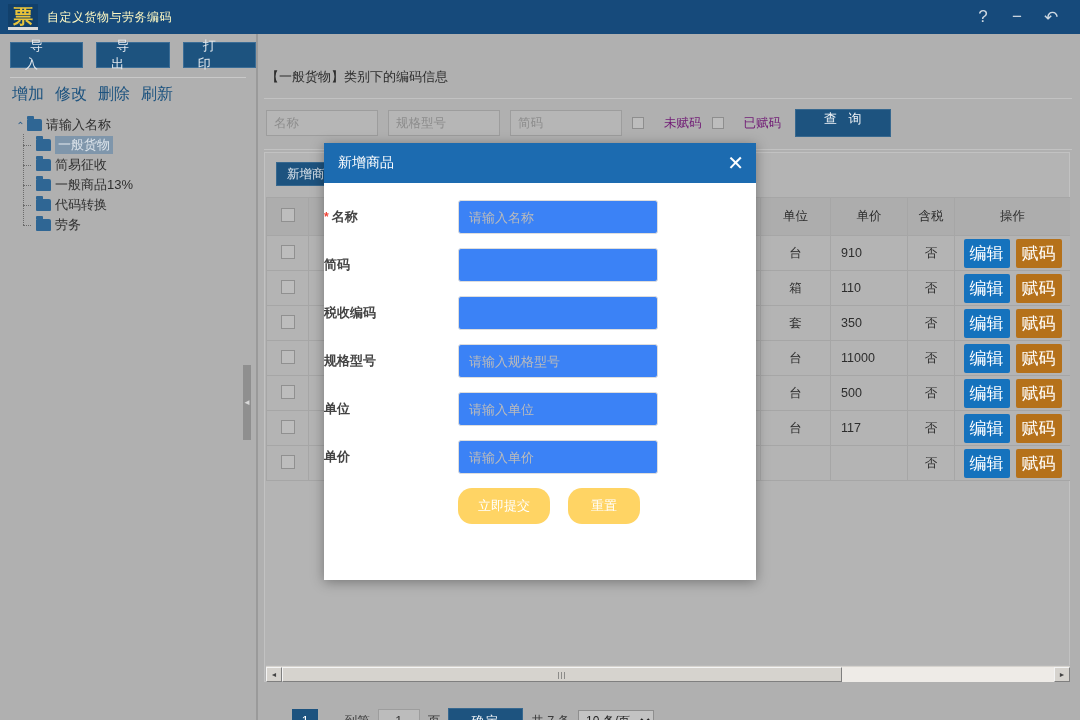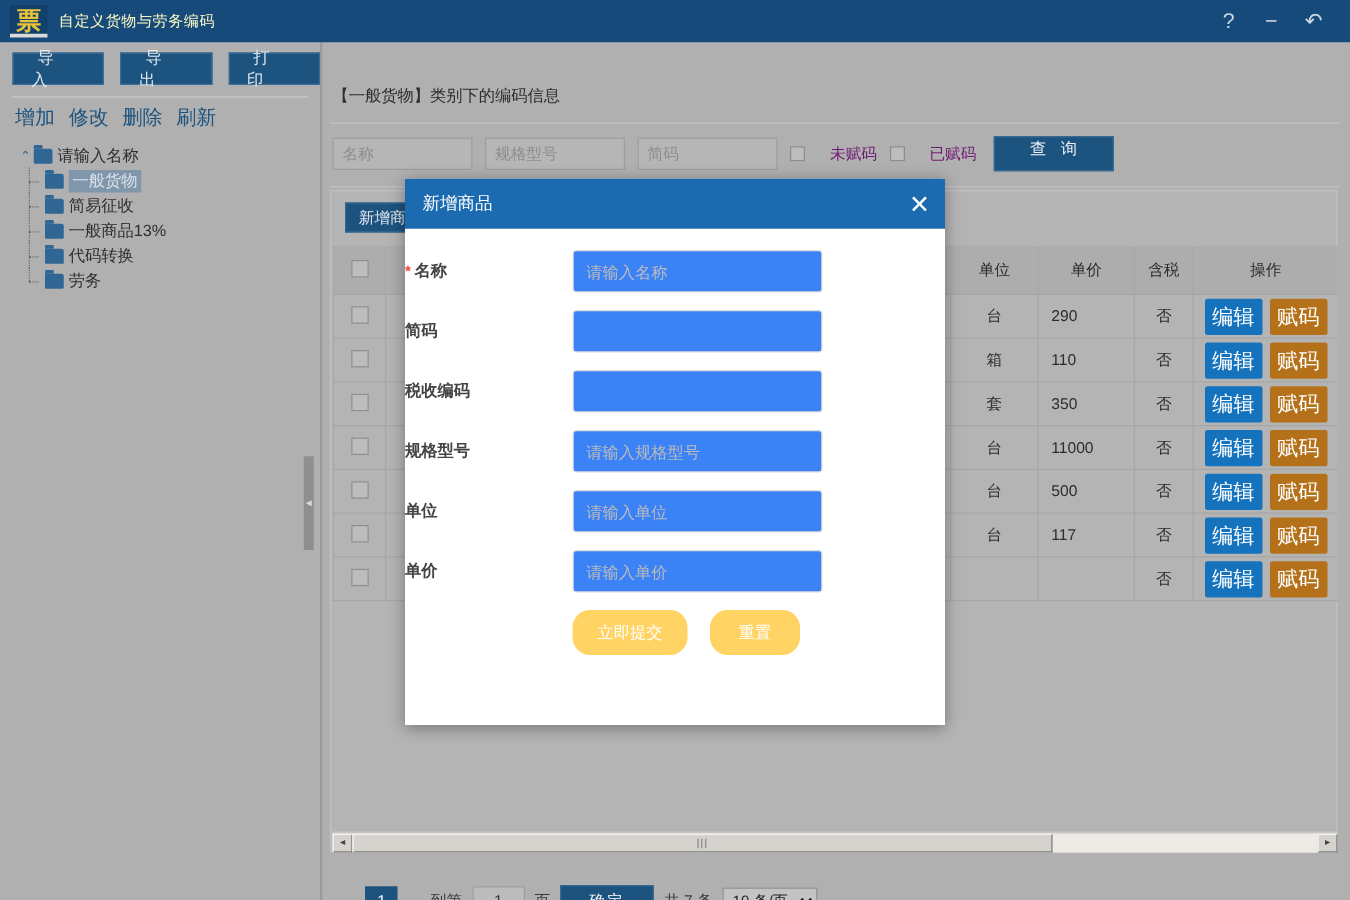--- a/index.html
+++ b/index.html
@@ -339,21 +339,21 @@
             <th>含税</th>
             <th>操作</th>
           </tr>
         </thead>
         <tbody id="tbody">
             <tr>
               <td><span class="cell-chk"></span></td>
               <td class="l"></td>
               <td class="l"></td>
               <td>台</td>
-              <td class="l" style="padding-left:10px">290</td>
+              <td class="l" style="padding-left:10px">910</td>
               <td>否</td>
               <td><span class="op-btn op-edit">编辑</span><span class="op-btn op-code">赋码</span></td>
             </tr>
             <tr>
               <td><span class="cell-chk"></span></td>
               <td class="l"></td>
               <td class="l"></td>
               <td>箱</td>
               <td class="l" style="padding-left:10px">110</td>
               <td>否</td>

